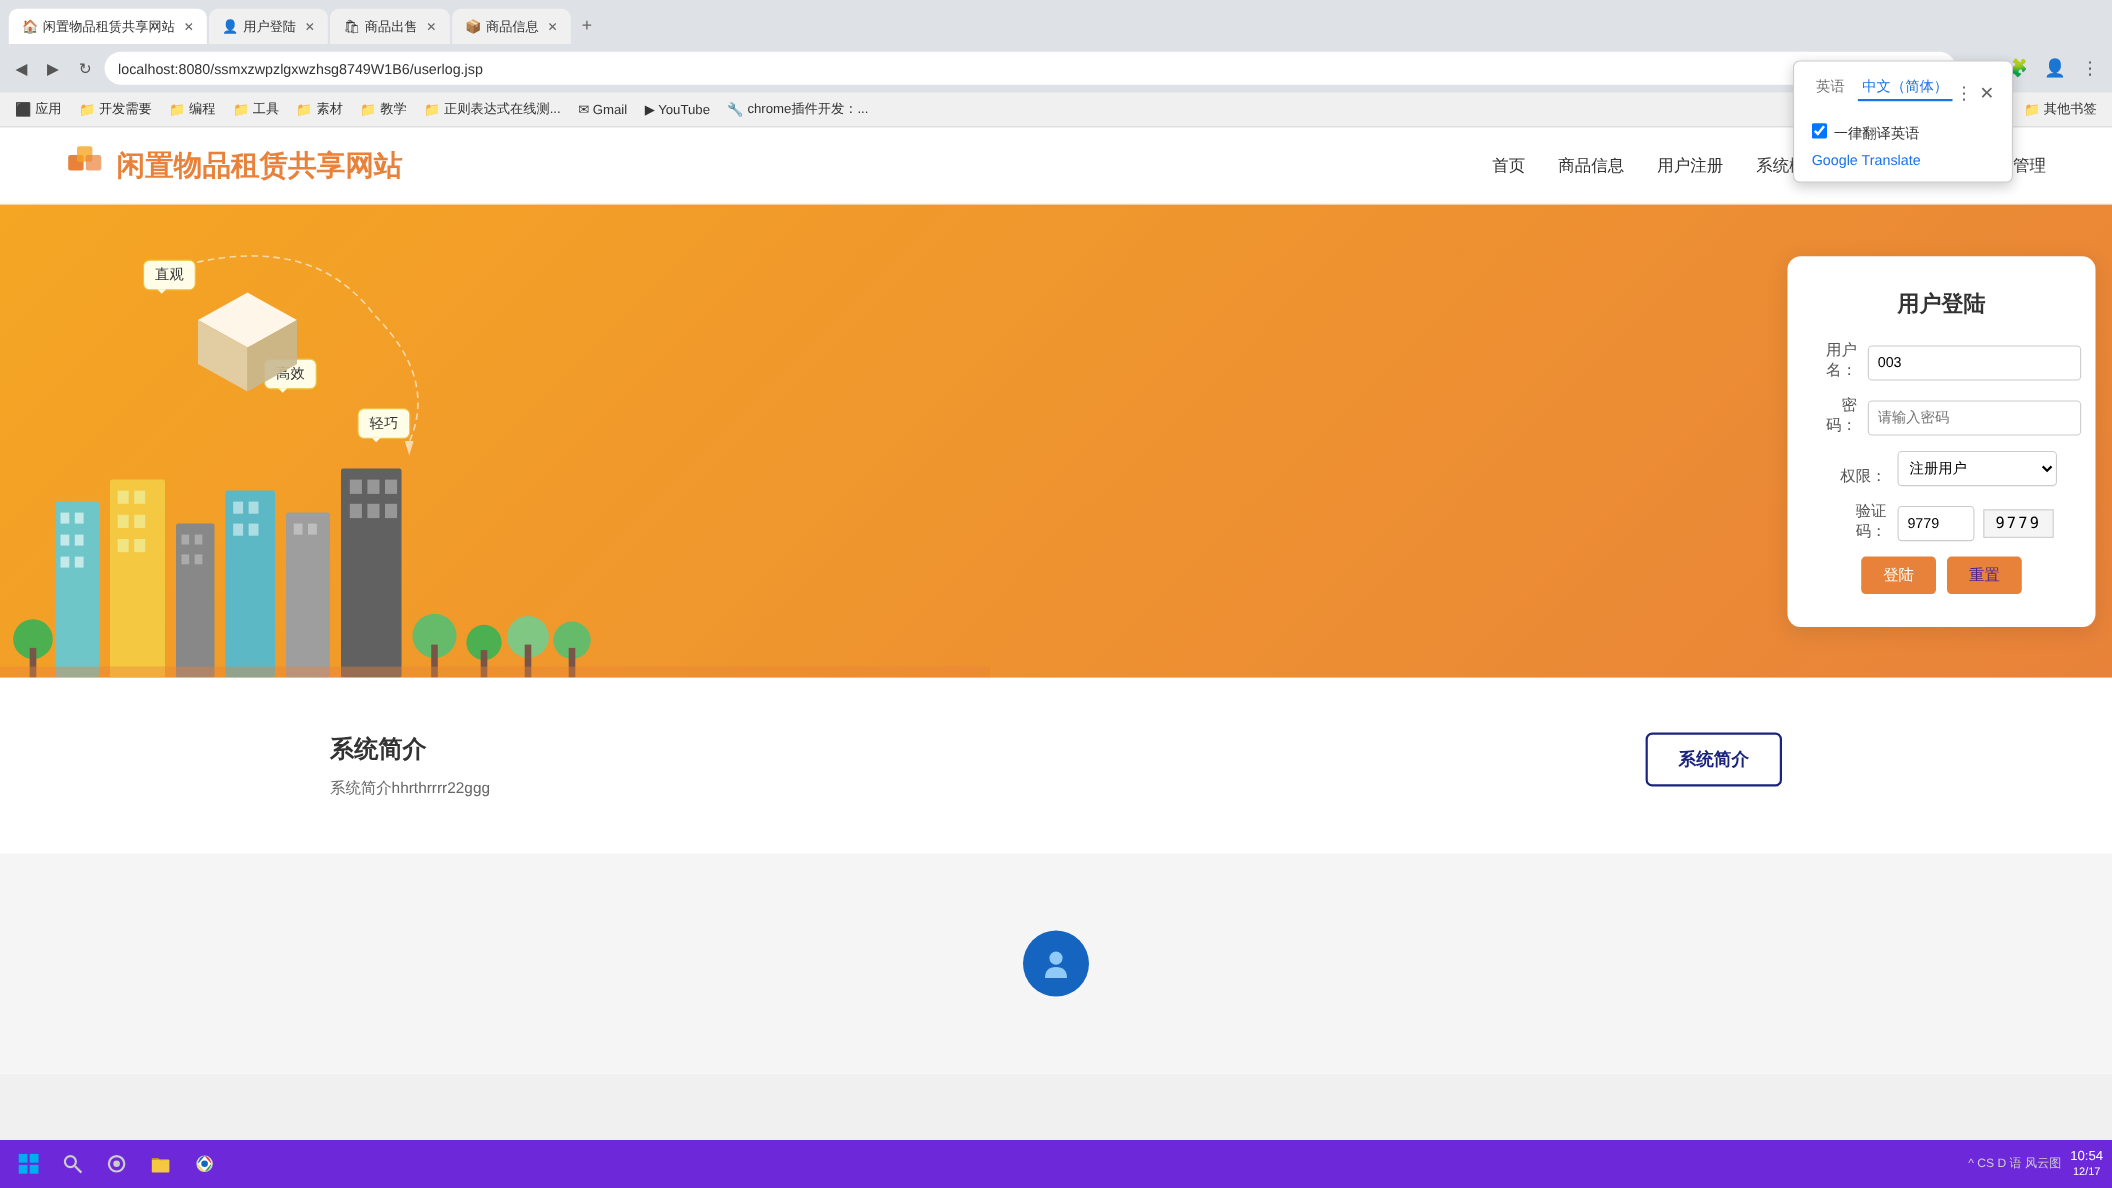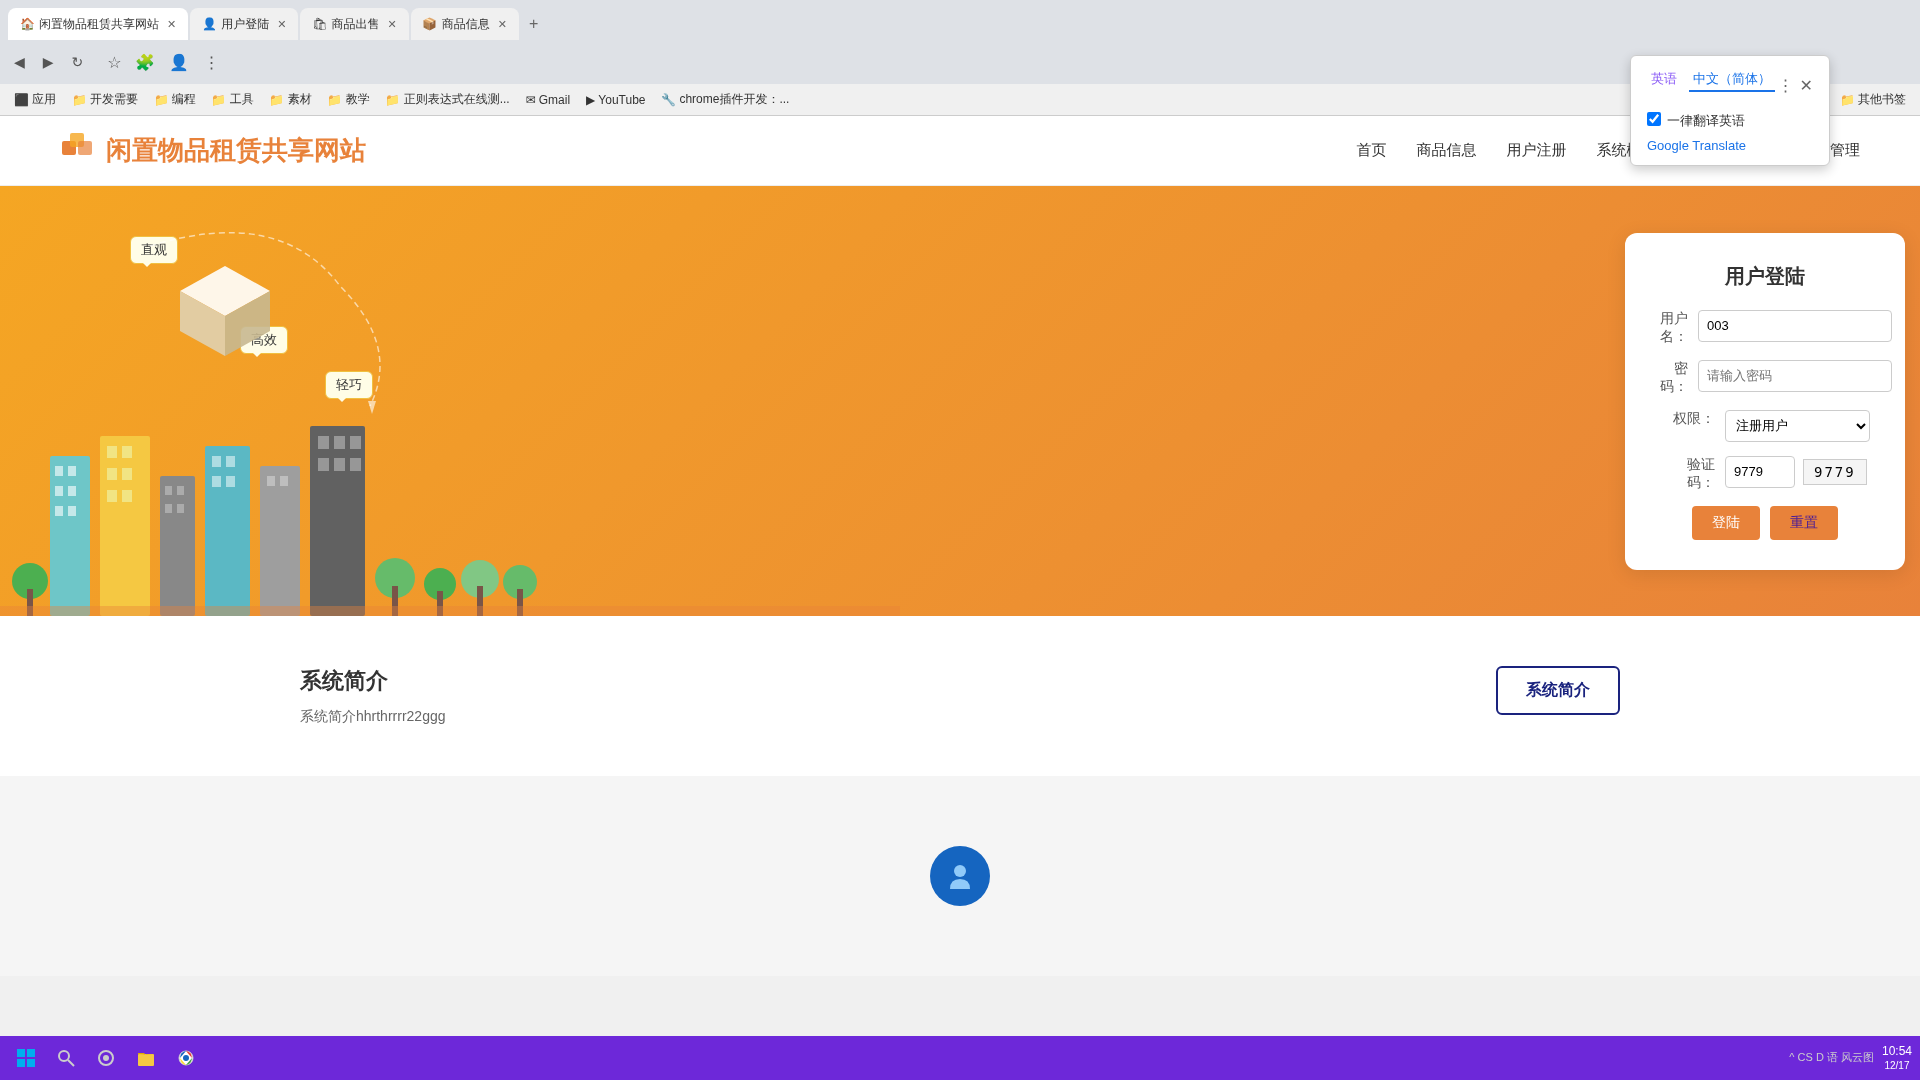--- a/index.html
+++ b/index.html
@@ -39,21 +39,21 @@
     .hero-left { flex: 1; position: relative; }
     .hero-right { width: 310px; display: flex; align-items: center; justify-content: center; padding: 20px; }
 
     
     .speech-bubble { background: #fffde7; border: 1px solid #f0c040; border-radius: 6px; padding: 4px 10px; font-size: 13px; color: #333; position: absolute; }
     .speech-bubble::after { content: ''; position: absolute; bottom: -8px; left: 12px; border: 4px solid transparent; border-top-color: #fffde7; }
 
     
     .login-card { background: #fff; border-radius: 12px; padding: 30px 35px; width: 280px; box-shadow: 0 4px 20px rgba(0,0,0,0.1); }
     .login-title { text-align: center; font-size: 20px; font-weight: bold; color: #333; margin-bottom: 20px; }
-    .form-row { display: flex; align-items: flex-start; margin-bottom: 14px; }
+    .form-row { display: flex; align-items: flex-end; margin-bottom: 14px; }
     .form-label { width: 55px; font-size: 14px; color: #555; text-align: right; margin-right: 10px; }
     .form-input { flex: 1; height: 32px; border: 1px solid #ccc; border-radius: 4px; padding: 0 8px; font-size: 13px; }
     .form-select { flex: 1; height: 32px; border: 1px solid #ccc; border-radius: 4px; padding: 0 6px; font-size: 13px; background: #fff; }
     .captcha-row { display: flex; align-items: center; gap: 8px; }
     .captcha-input { width: 70px; height: 32px; border: 1px solid #ccc; border-radius: 4px; padding: 0 8px; font-size: 13px; }
     .captcha-display { background: #f5f5f5; border: 1px solid #ccc; padding: 4px 10px; font-size: 14px; font-family: monospace; letter-spacing: 2px; }
     .btn-row { display: flex; gap: 10px; justify-content: center; margin-top: 6px; }
     .btn-login { background: #e8823a; color: #fff; border: none; border-radius: 4px; padding: 8px 20px; font-size: 14px; cursor: pointer; }
     .btn-reset { background: #e8823a; color: #4c1d95; border: none; border-radius: 4px; padding: 8px 20px; font-size: 14px; cursor: pointer; }
 
@@ -64,21 +64,21 @@
     .intro-btn { background: #fff; border: 2px solid #1a237e; color: #1a237e; border-radius: 6px; padding: 12px 28px; font-size: 16px; cursor: pointer; white-space: nowrap; font-weight: bold; }
 
     
     .footer-area { background: #f5f5f5; height: 200px; display: flex; align-items: center; justify-content: center; }
     .footer-circle { width: 60px; height: 60px; background: #1565c0; border-radius: 50%; display: flex; align-items: center; justify-content: center; color: #fff; font-size: 24px; }
 
     
     .translate-popup { position: fixed; top: 55px; right: 90px; background: #fff; border: 1px solid #ccc; box-shadow: 0 4px 12px rgba(0,0,0,0.2); border-radius: 6px; padding: 12px 16px; width: 200px; z-index: 9999; }
     .translate-header { display: flex; justify-content: space-between; align-items: center; margin-bottom: 10px; }
     .translate-langs { display: flex; gap: 8px; margin-bottom: 10px; }
-    .translate-lang { font-size: 13px; color: #8b5cf6; cursor: pointer; padding: 2px 4px; }
+    .translate-lang { font-size: 13px; color: #737373; cursor: pointer; padding: 2px 4px; }
     .translate-lang.active { color: #1a73e8; border-bottom: 2px solid #1a73e8; }
     .translate-option { display: flex; align-items: flex-start; gap: 6px; font-size: 13px; color: #333; margin-bottom: 8px; }
     .translate-option input[type=checkbox] { width: 14px; height: 14px; }
     .translate-footer { font-size: 13px; color: #1a73e8; cursor: pointer; }
     .translate-close { cursor: pointer; color: #666; font-size: 16px; }
     .translate-more { cursor: pointer; color: #666; font-size: 16px; margin-right: 6px; }
 
     
     .taskbar { position: fixed; bottom: 0; left: 0; width: 1920px; height: 44px; background: #6d28d9; display: flex; align-items: center; padding: 0 8px; gap: 4px; }
     .taskbar-start { width: 36px; height: 36px; display: flex; align-items: center; justify-content: center; cursor: pointer; }
@@ -116,20 +116,21 @@
       <span style="margin-left:4px;font-size:12px;">商品信息</span>
       <span class="tab-close">✕</span>
     </div>
     <button class="tab-new">+</button>
   </div>
 
   <div class="address-bar">
     <button class="nav-btn">◀</button>
     <button class="nav-btn">▶</button>
     <button class="nav-btn">↻</button>
+    <input class="address-input" type="text" value="localhost:8080/ssmxzwpzlgxwzhsg8749W1B6/userlog.jsp" style="">
     <div class="toolbar-icons">
       <span class="toolbar-icon">☆</span>
       <span class="toolbar-icon">🧩</span>
       <span class="toolbar-icon">👤</span>
       <span class="toolbar-icon">⋮</span>
     </div>
   </div>
 
   <div class="bookmarks-bar">
     <div class="bookmark-item">

